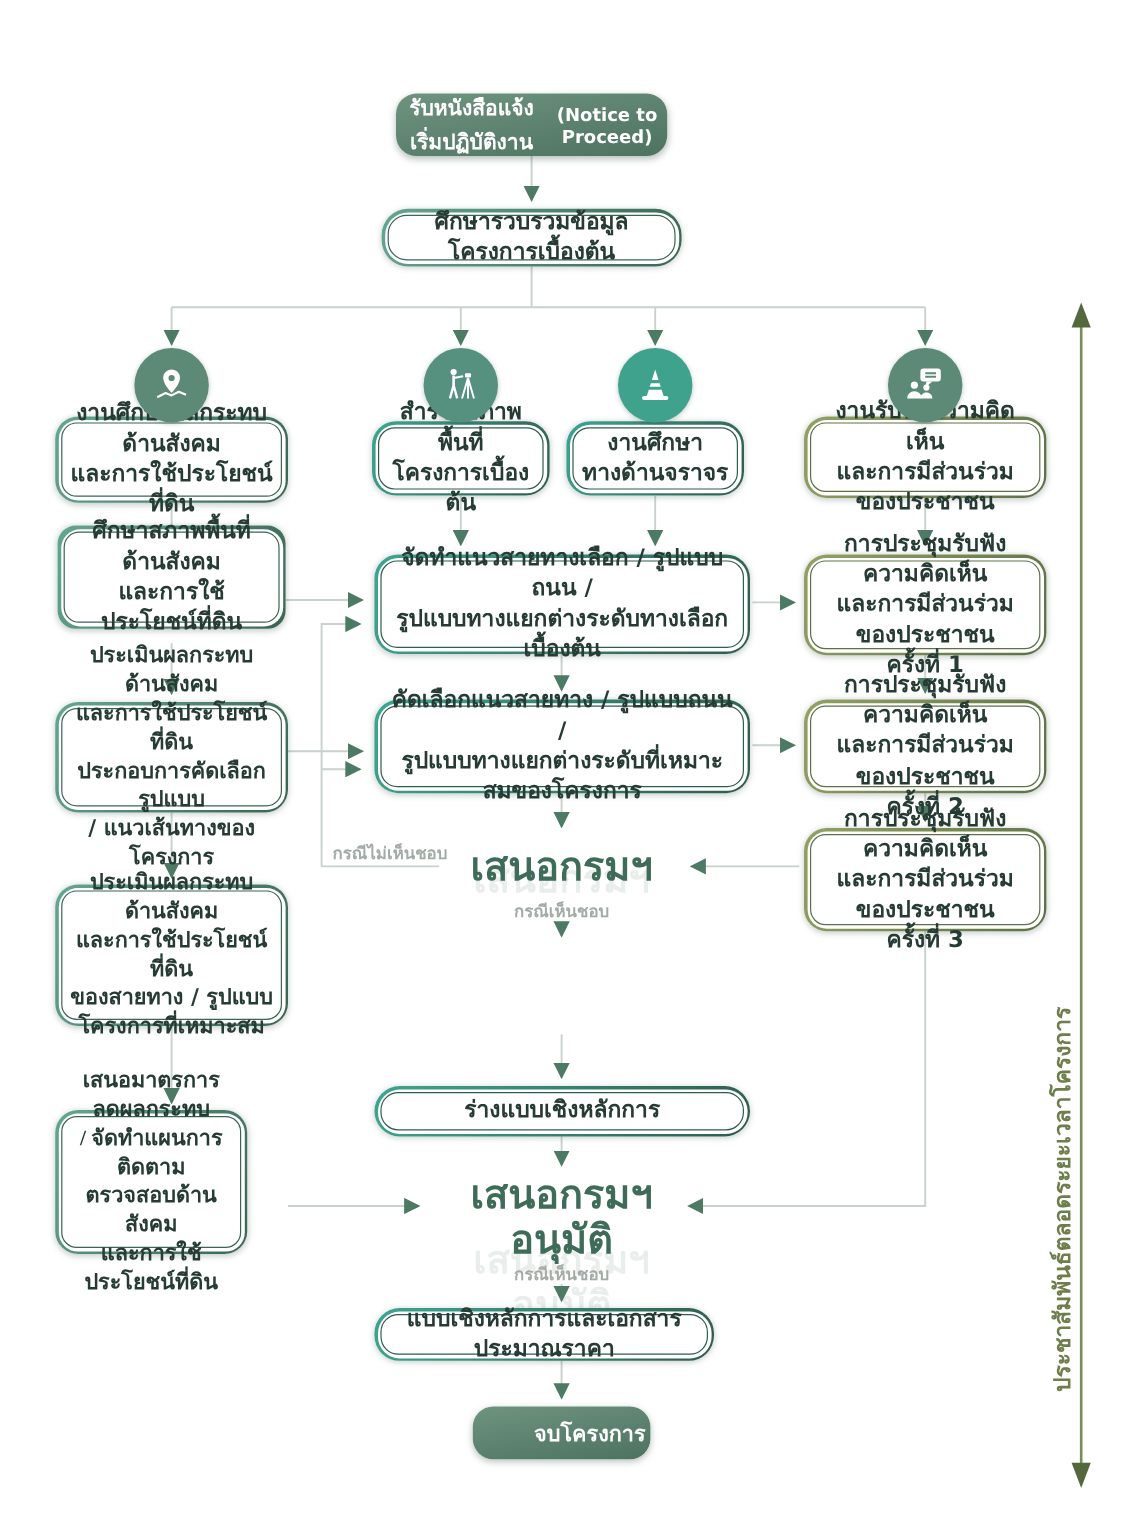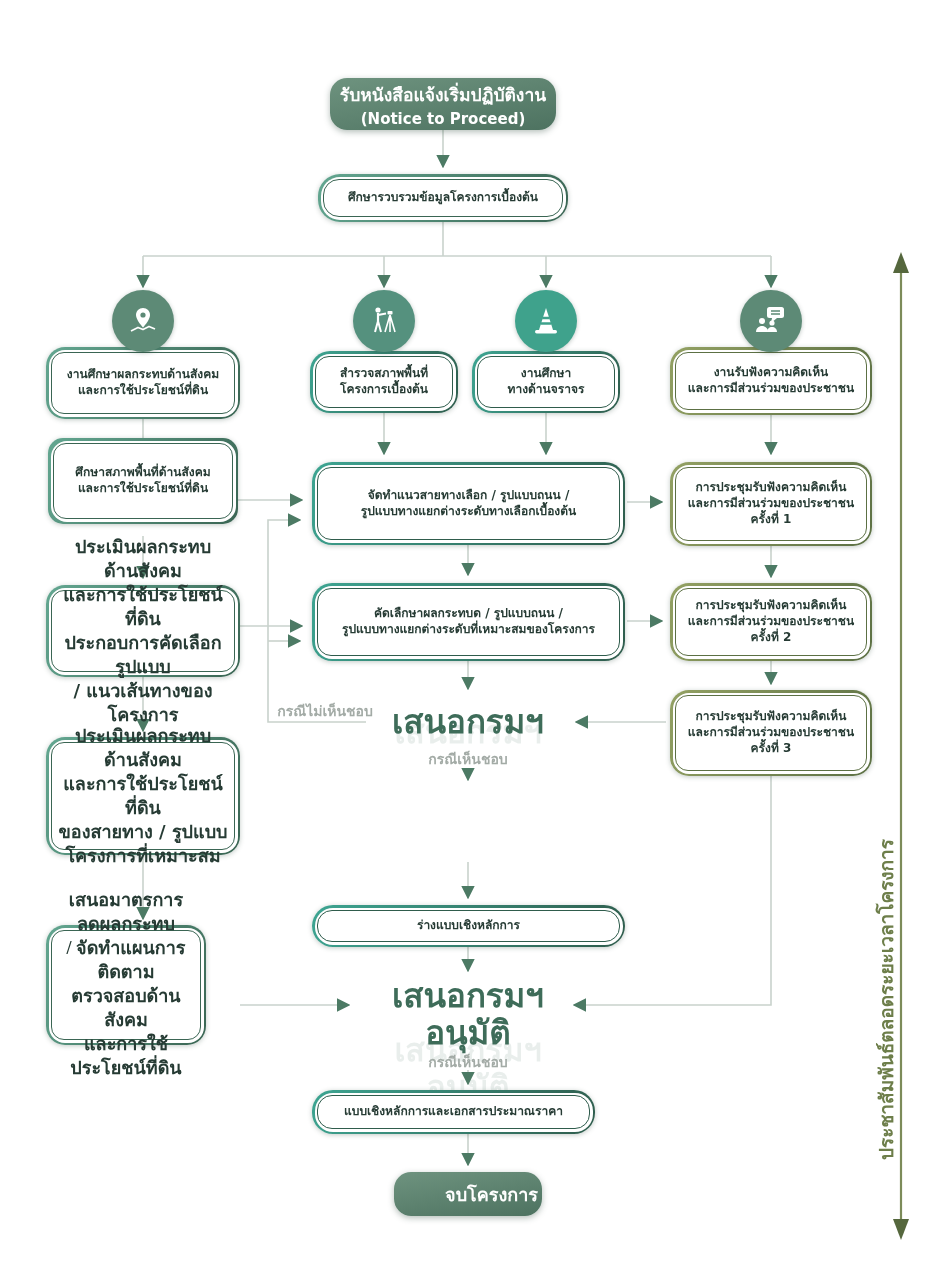--- a/index.html
+++ b/index.html
@@ -8,32 +8,32 @@
 
   svg.wires { position: absolute; left: 0; top: 0; z-index: 1; }
 
   
   .gwrap { position: absolute; z-index: 2; padding: 2.5px; border-radius: var(--rad);
            background: linear-gradient(115deg, var(--g1), var(--g2));
            box-shadow: 0 1px 5px rgba(40,70,55,.28); }
   .gmid  { width: 100%; height: 100%; background: #fff; border-radius: calc(var(--rad) - 3px); padding: 2.5px; }
   .gcore { width: 100%; height: 100%; border: 1.8px solid var(--g2); border-radius: calc(var(--rad) - 6px);
            display: flex; align-items: center; justify-content: center; text-align: center;
-           white-space: pre-line; color: #263b34; font-weight: 600; font-size: 12px;
+           white-space: pre-line; color: #263b34; font-weight: 600; font-size: 19px;
            line-height: 1.33; padding: 2px 6px; }
   .g-left  { --g1: #63a791; --g2: #3a6553; --rad: 19px; }
   .g-mid   { --g1: #3da592; --g2: #2f5c4c; --rad: 20px; }
   .g-right { --g1: #93a163; --g2: #5c7044; --rad: 19px; }
   .g-pill  { --rad: 38px; }
   .hdr .gcore { font-weight: 700; }
   .small .gcore { font-size: 18px; }
 
   
   .fillnode { position: absolute; z-index: 2; background: linear-gradient(170deg, #6e937f, #4d7260);
-              border-radius: 17px; color: #fff; display: flex; flex-direction: column;
+              border-radius: 17px; color: #fff; display: flex; flex-direction: row;
               align-items: center; justify-content: center; text-align: center;
               box-shadow: 0 2px 6px rgba(40,70,55,.35); }
   .fillnode .t1 { font-weight: 700; font-size: 17.5px; }
   .fillnode .t2 { font-weight: 600; font-size: 15px; margin-top: 1px; }
   .endnode { font-weight: 700; font-size: 18px; padding-left: 47px; }
 
   
   .icircle { position: absolute; z-index: 3; width: 62px; height: 62px; border-radius: 50%;
              display: flex; align-items: center; justify-content: center;
              box-shadow: 0 1px 4px rgba(40,70,55,.3); }
@@ -212,21 +212,21 @@
   <div class="gwrap g-left small" style="left:46px; top:585px; width:194px; height:92px;">
     <div class="gmid">
         <div class="gcore">ประเมินผลกระทบด้านสังคม
 และการใช้ประโยชน์ที่ดิน
 ประกอบการคัดเลือก รูปแบบ
 / แนวเส้นทางของโครงการ</div>
       </div>
   </div>
   <div class="gwrap g-mid" style="left:312px; top:583px; width:313px; height:78px;">
     <div class="gmid">
-        <div class="gcore">คัดเลืกษาผลกระทบด / รูปแบบถนน /
+        <div class="gcore">คัดเลือกแนวสายทาง / รูปแบบถนน /
 รูปแบบทางแยกต่างระดับที่เหมาะสมของโครงการ</div>
       </div>
   </div>
   <div class="gwrap g-right" style="left:670px; top:583px; width:202px; height:78px;">
     <div class="gmid">
         <div class="gcore">การประชุมรับฟังความคิดเห็น
 และการมีส่วนร่วมของประชาชน
 ครั้งที่ 2</div>
       </div>
   </div>

